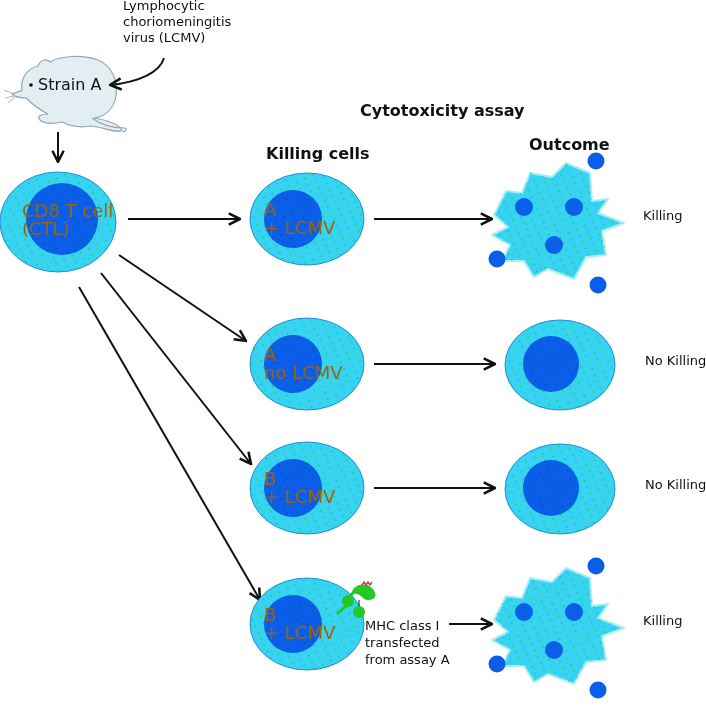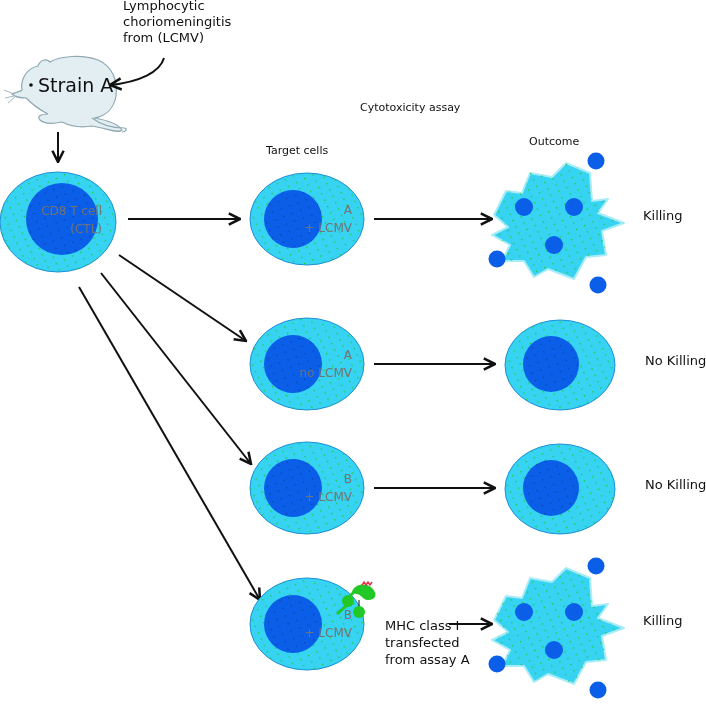--- a/index.html
+++ b/index.html
@@ -1,21 +1,21 @@
 <!DOCTYPE html>
 <html><head>
 <meta charset="utf-8">
 <style>
   html, body { margin: 0; padding: 0; background: #ffffff; }
   body { width: 706px; height: 710px; position: relative; overflow: hidden;
          font-family: "DejaVu Sans", sans-serif; color: #111; }
   #stage { position: absolute; left: 0; top: 0; width: 706px; height: 710px; }
   .lbl { position: absolute; font-size: 13px; line-height: 16px; color: #111; white-space: nowrap; }
-  .hdr { position: absolute; font-size: 11px; font-weight: normal; color: #111; white-space: nowrap; }
-  .celltext { position: absolute; font-size: 12px; line-height: 18px; color: #737373; text-align: right; white-space: nowrap; }
+  .hdr { position: absolute; font-size: 16px; font-weight: bold; color: #111; white-space: nowrap; }
+  .celltext { position: absolute; font-size: 18px; line-height: 18px; color: #a16207; text-align: left; white-space: nowrap; }
   .celltext b { font-weight: normal; }
 </style>
 </head>
 <body>
 
 <div id="stage">
   <svg id="art" width="706" height="710" viewBox="0 0 706 710" style="position:absolute;left:0;top:0;">
     <defs>
       <marker id="ah" viewBox="0 0 10 10" refX="9" refY="5" markerWidth="7" markerHeight="7" orient="auto-start-reverse">
         <path d="M1,1 L9,5 L1,9" fill="none" stroke="#111" stroke-width="1.8"></path>
@@ -120,31 +120,31 @@
           <line x1="359" y1="600" x2="359" y2="607" stroke="#111" stroke-width="1"></line>
           <circle cx="359" cy="612" r="6" fill="#22c825"></circle>
           <path d="M362,585 l2,-3 l2,3 l2,-3 l2,3 l2,-3" fill="none" stroke="#e8304a" stroke-width="1.4"></path>
         </g>
       </g>
   </svg>
 
   <div class="lbl" style="left:123px;top:-2px;line-height:16px;">
     <div>Lymphocytic</div>
     <div>choriomeningitis</div>
-    <div>from (LCMV)</div>
+    <div>virus (LCMV)</div>
   </div>
-  <div class="lbl" style="left:38px;top:77px;font-size:19px;">Strain A</div>
+  <div class="lbl" style="left:38px;top:77px;font-size:16px;">Strain A</div>
 
   <div class="celltext" style="left:22px;top:202px;width:80px;">
     <div>CD8 T cell</div>
     <div>(CTL)</div>
   </div>
 
   <div class="hdr" style="left:360px;top:101px;">Cytotoxicity assay</div>
-  <div class="hdr" style="left:266px;top:144px;">Target cells</div>
+  <div class="hdr" style="left:266px;top:144px;">Killing cells</div>
   <div class="hdr" style="left:529px;top:135px;">Outcome</div>
 
   <div id="rows-text">
       <div class="celltext" style="left: 264px; top: 201px; width: 88px;">
         <div>A</div>
         <div><span>+</span> LCMV</div>
       </div>
       <div class="lbl" style="left: 643px; top: 208px;">Killing</div>
       <div class="celltext" style="left: 264px; top: 346px; width: 88px;">
         <div>A</div>
@@ -154,19 +154,19 @@
       <div class="celltext" style="left: 264px; top: 470px; width: 88px;">
         <div>B</div>
         <div><span>+</span> LCMV</div>
       </div>
       <div class="lbl" style="left: 645px; top: 477px;">No Killing</div>
       <div class="celltext" style="left: 264px; top: 606px; width: 88px;">
         <div>B</div>
         <div><span>+</span> LCMV</div>
       </div>
       <div class="lbl" style="left: 643px; top: 613px;">Killing</div>
-      <div class="lbl" style="left: 365px; top: 617px; line-height: 17px; margin-left: 20px;">
+      <div class="lbl" style="left: 365px; top: 617px; line-height: 17px;">
         <div>MHC class I</div>
         <div>transfected</div>
         <div>from assay A</div>
       </div>
     </div>
 </div>
 
 </body></html>

